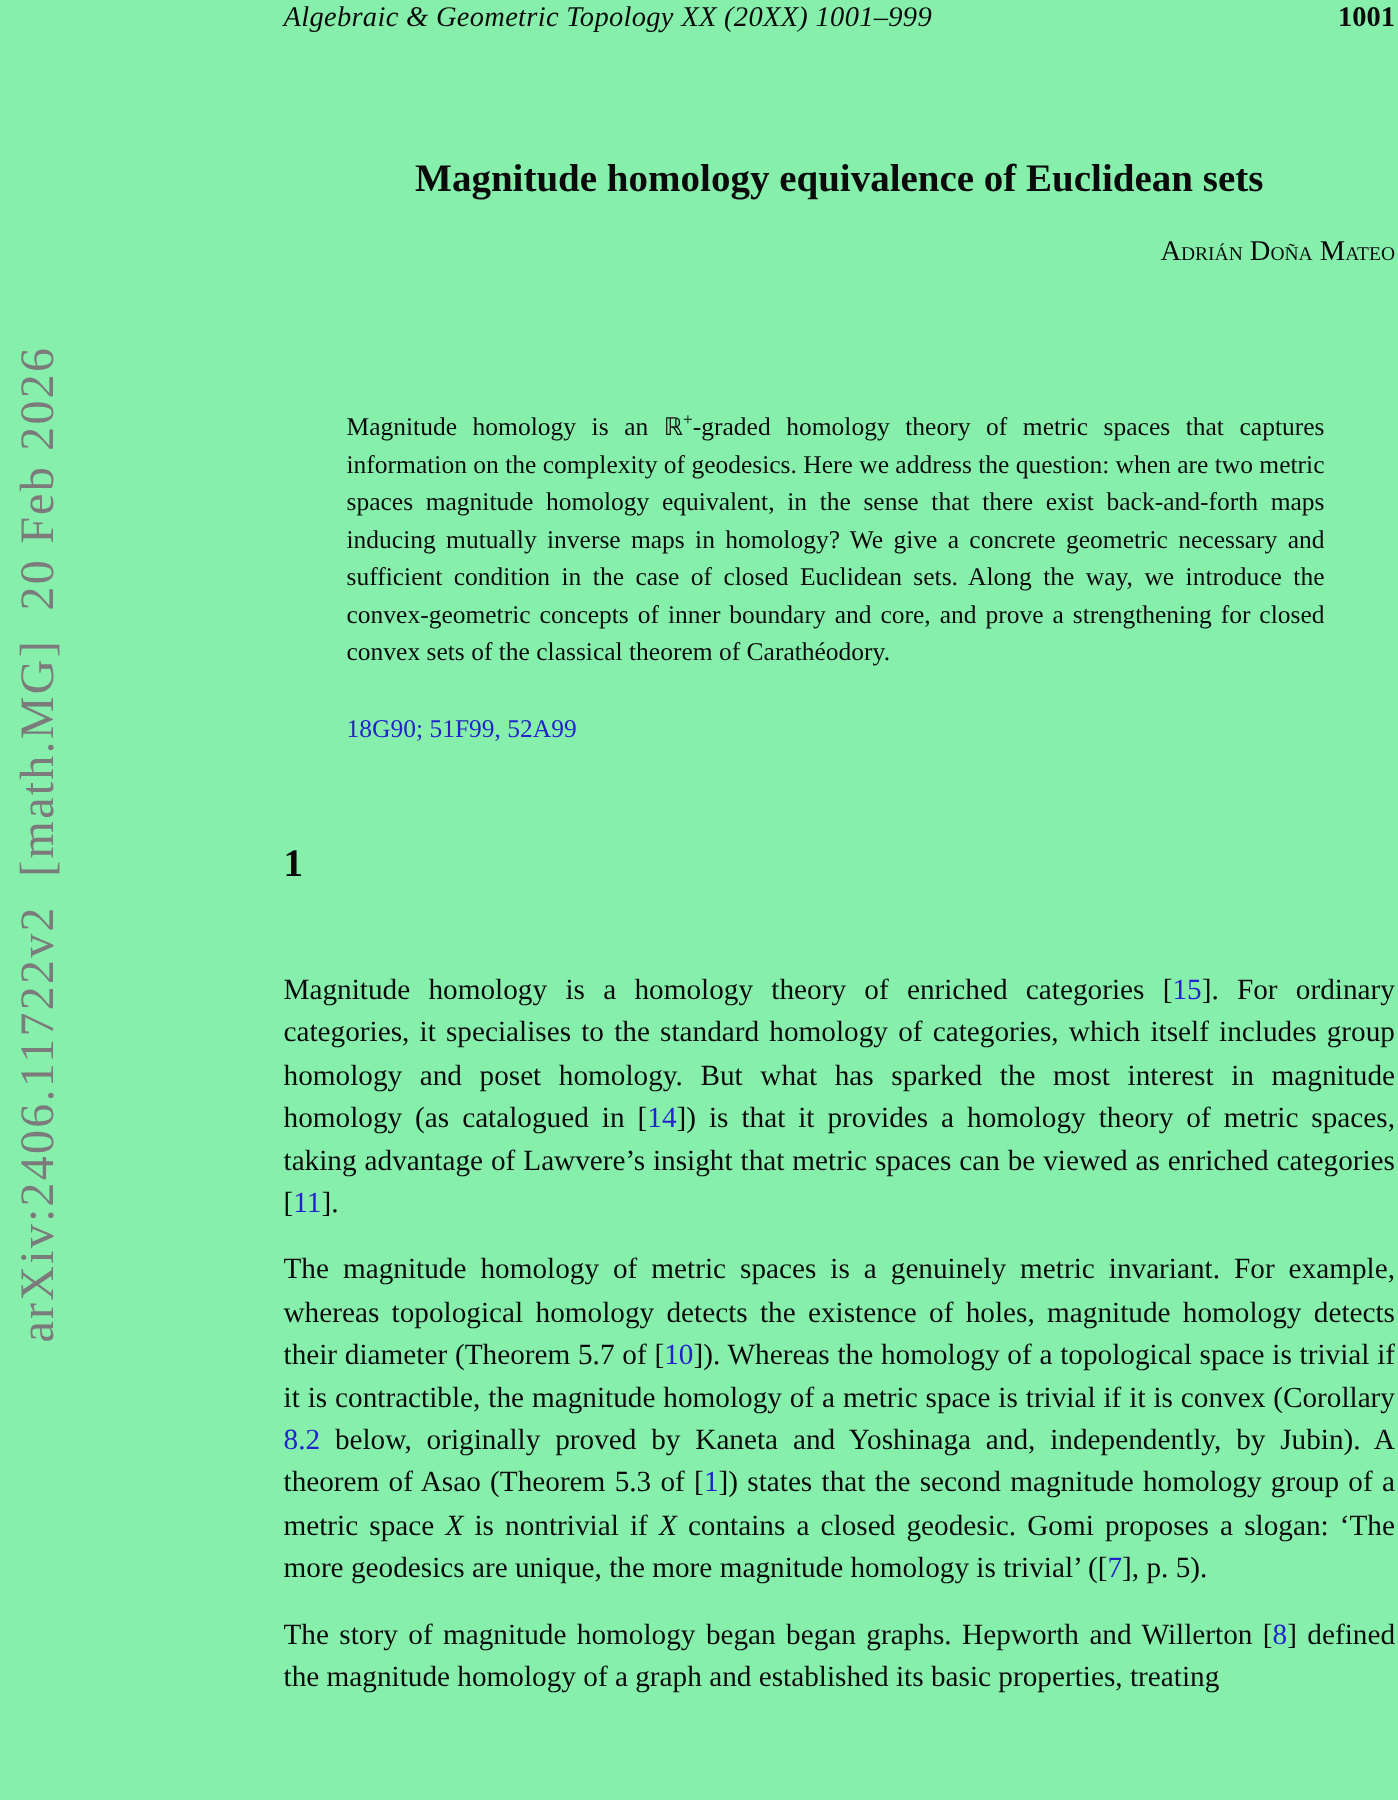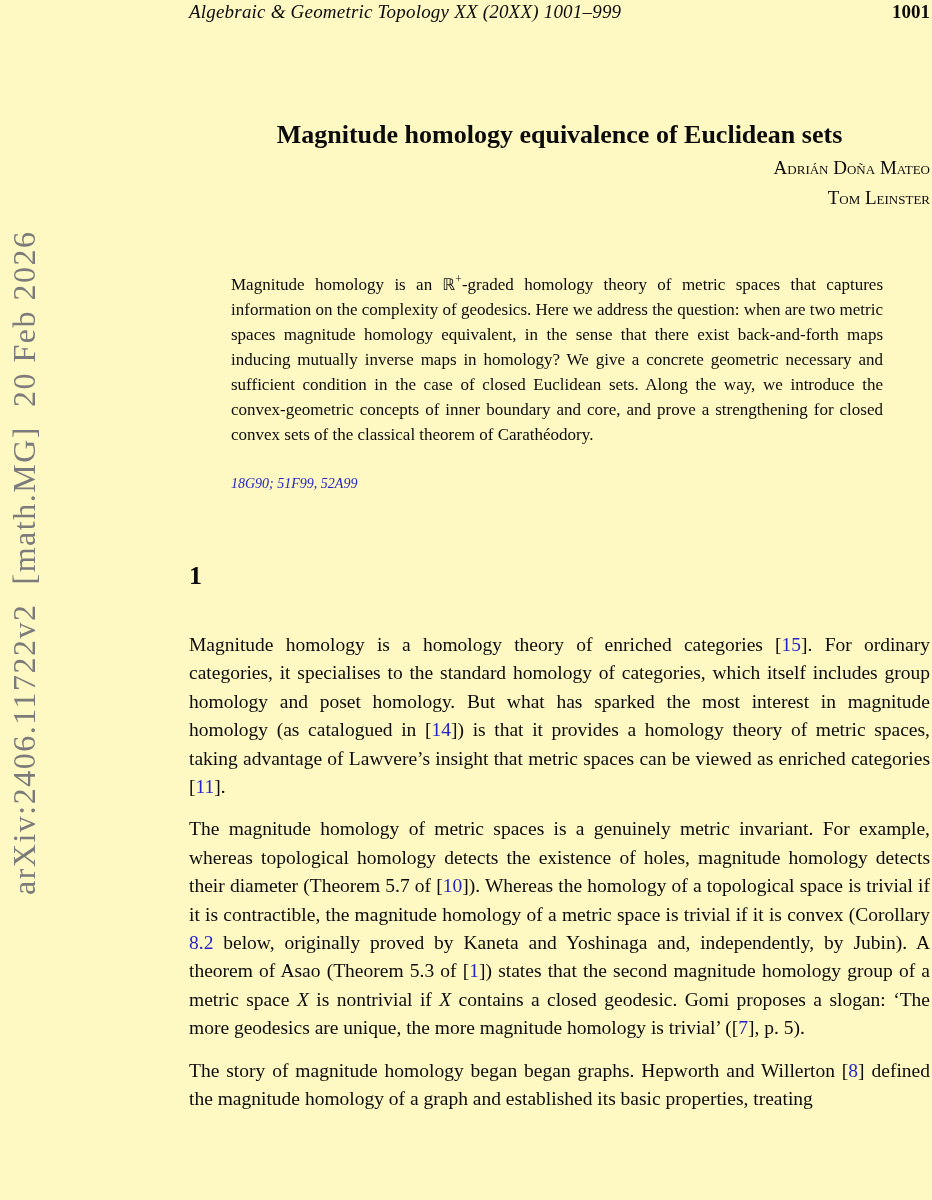--- a/index.html
+++ b/index.html
@@ -5,21 +5,21 @@
   :root{
     --link:#2323cb;
     --ink:#0b0b0b;
     --watermark:#7b7b7b;
   }
   *{margin:0;padding:0;box-sizing:border-box;}
   html,body{background:#e8e8e8;}
   .page{
     position:relative;
     width:932px;height:1200px;
-    background:#fef9c3;
+    background:#86efac;
     overflow:hidden;
     font-family:"Liberation Serif","DejaVu Serif",serif;
     color:var(--ink);
   }
   
   .header{
     position:absolute;top:1px;left:189px;width:741px;
     display:flex;justify-content:space-between;align-items:baseline;
     font-size:19px;line-height:22px;
   }
@@ -31,48 +31,48 @@
     transform:rotate(-90deg);transform-origin:0 0;
     width:760px;
     font-size:32px;line-height:36px;
     letter-spacing:1.5px;
     color:var(--watermark);
     white-space:pre;
   }
   
   .title{
     position:absolute;top:103px;left:189px;width:741px;
-    text-align:center;font-size:26px;font-weight:bold;line-height:32px;margin-top:16px;
+    text-align:center;font-size:26px;font-weight:bold;line-height:32px;
   }
   .authors{
     position:absolute;top:153px;left:189px;width:741px;
     text-align:right;font-variant:small-caps;
     font-size:19px;line-height:30px;
   }
   
   .abstract{
     position:absolute;top:272px;left:231px;width:652px;
     font-size:17px;line-height:25px;text-align:justify;
   }
   .msc{
     position:absolute;top:476px;left:231px;
-    font-size:14px;color:var(--link);font-style:italic;
+    font-size:17px;color:var(--link);
   }
   
   .section-heading{
     position:absolute;top:560px;left:189px;
     display:flex;gap:27px;
     font-size:26px;font-weight:bold;line-height:32px;
   }
   
   .body-text{
     position:absolute;top:631px;left:189px;width:741px;
     font-size:19.5px;line-height:28.4px;text-align:justify;
   }
-  .body-text p{margin:0 0 14px 0;}
+  .body-text p{margin:16px 0 14px 0;}
   
   .footer{
     position:absolute;top:1176px;left:189px;width:741px;
     display:flex;justify-content:space-between;align-items:baseline;
     font-size:19px;line-height:24px;
   }
   .published{font-style:italic;}
   .doi{color:var(--link);}
   
   .seg-p{}
@@ -90,21 +90,20 @@
     <span class="journal">Algebraic &amp; Geometric Topology XX (20XX) 1001–999</span>
     <span class="pagenum">1001</span>
   </div>
 
   <div class="watermark">arXiv:2406.11722v2  [math.MG]  20 Feb 2026</div>
 
   <h1 class="title">Magnitude homology equivalence of Euclidean sets</h1>
 
   <div class="authors">
     <div>Adrián Doña Mateo</div>
-    <div>Tom Leinster</div>
   </div>
 
   <div class="abstract"><span class="seg-p">Magnitude homology is an </span><span class="seg-bb">ℝ</span><span class="seg-sup">+</span><span class="seg-p">-graded homology theory of metric spaces that captures information on the complexity of geodesics. Here we address the question: when are two metric spaces magnitude homology equivalent, in the sense that there exist back-and-forth maps inducing mutually inverse maps in homology? We give a concrete geometric necessary and sufficient condition in the case of closed Euclidean sets. Along the way, we introduce the convex-geometric concepts of inner boundary and core, and prove a strengthening for closed convex sets of the classical theorem of Carathéodory.</span></div>
 
   <div class="msc">18G90; 51F99, 52A99</div>
 
   <div class="section-heading">
     <span>1</span>
   </div>
 

